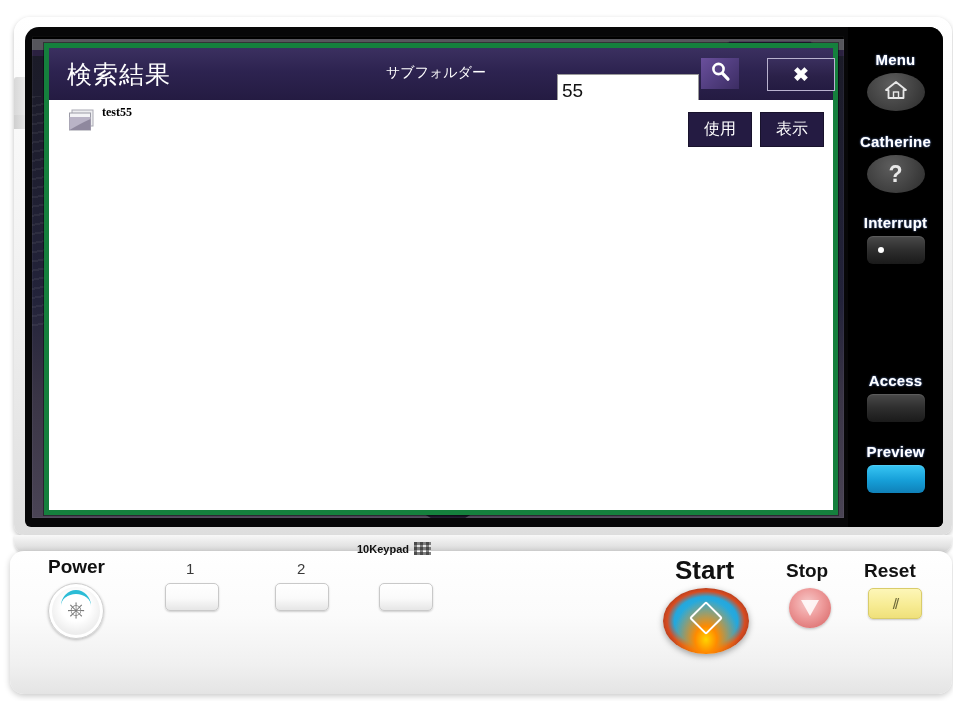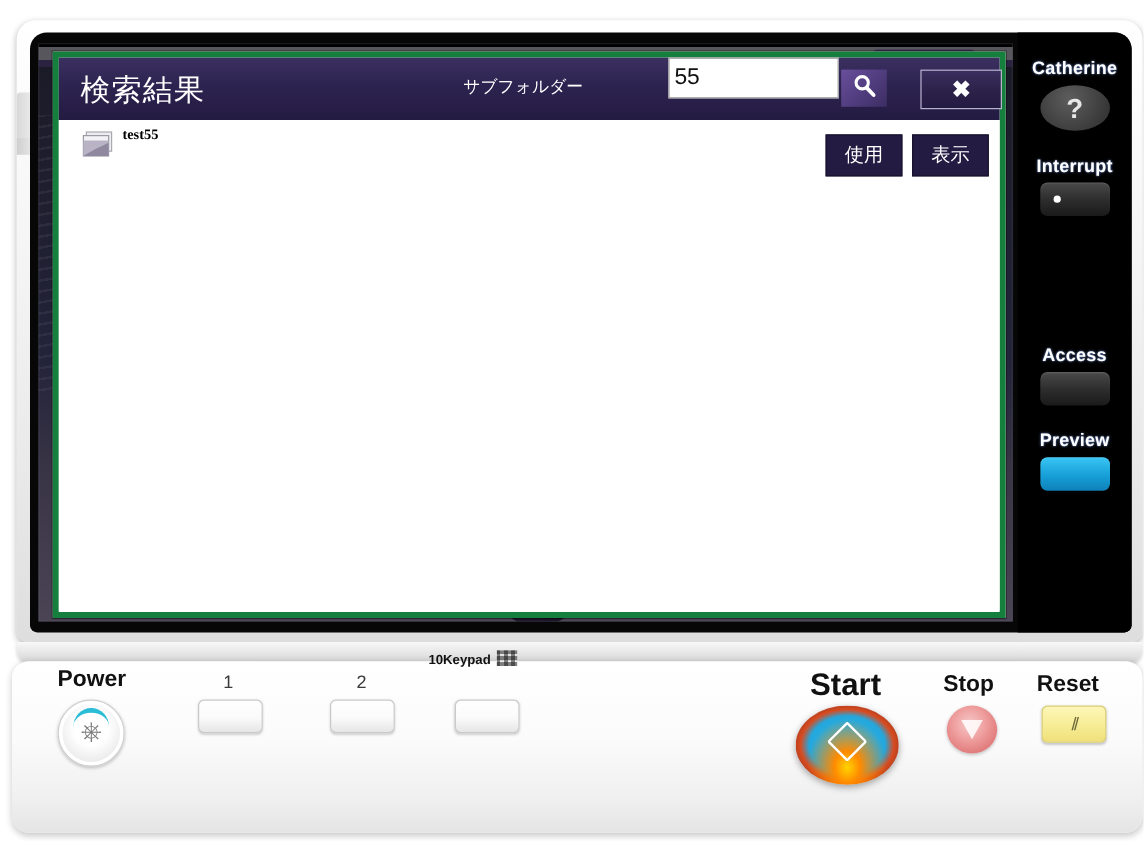--- a/index.html
+++ b/index.html
@@ -151,21 +151,21 @@
   }
   .subfolder-label {
     position: absolute;
     left: 337px; top: 16px;
     color: #ffffff;
     font-size: 14px;
     white-space: nowrap;
   }
   .search-input {
     position: absolute;
-    left: 508px; top: 0;
+    left: 508px; top: 26px;
     width: 142px; height: 30px;
     background: #ffffff;
     border: 1px solid #9a9a9a;
     color: #111;
     font-size: 19px;
     font-family: "Liberation Sans", sans-serif;
     padding: 16px 4px;
     box-sizing: border-box;
     outline: none;
   }
@@ -459,20 +459,31 @@
         </span>
         <span class="result-name">test55</span>
         <div class="row-btn" id="btn-use">使用</div>
         <div class="row-btn" id="btn-show">表示</div>
       </div>
     </div>
   </div>
 
   <div class="hardkeys">
 
+    <div style="padding-top:24px;">
+      <div class="hk-label">Menu</div>
+      <div class="hk-round">
+        <span>
+          <svg width="24" height="22" viewBox="0 0 24 22">
+            <path d="M12 3 L22 11 L19.5 11 L19.5 19 L4.5 19 L4.5 11 L2 11 Z" fill="none" stroke="#e8e8e8" stroke-width="1.8" stroke-linejoin="round"></path>
+            <rect x="9.5" y="13" width="5" height="6" fill="none" stroke="#e8e8e8" stroke-width="1.4"></rect>
+          </svg>
+        </span>
+      </div>
+    </div>
 
     <div style="padding-top:22px;">
       <div class="hk-label">Catherine</div>
       <div class="hk-round">
         <span style="color:#e8e8e8;font-size:23px;font-weight:bold;line-height:23px;">?</span>
       </div>
     </div>
 
     <div style="padding-top:21px;">
       <div class="hk-label">Interrupt</div>

